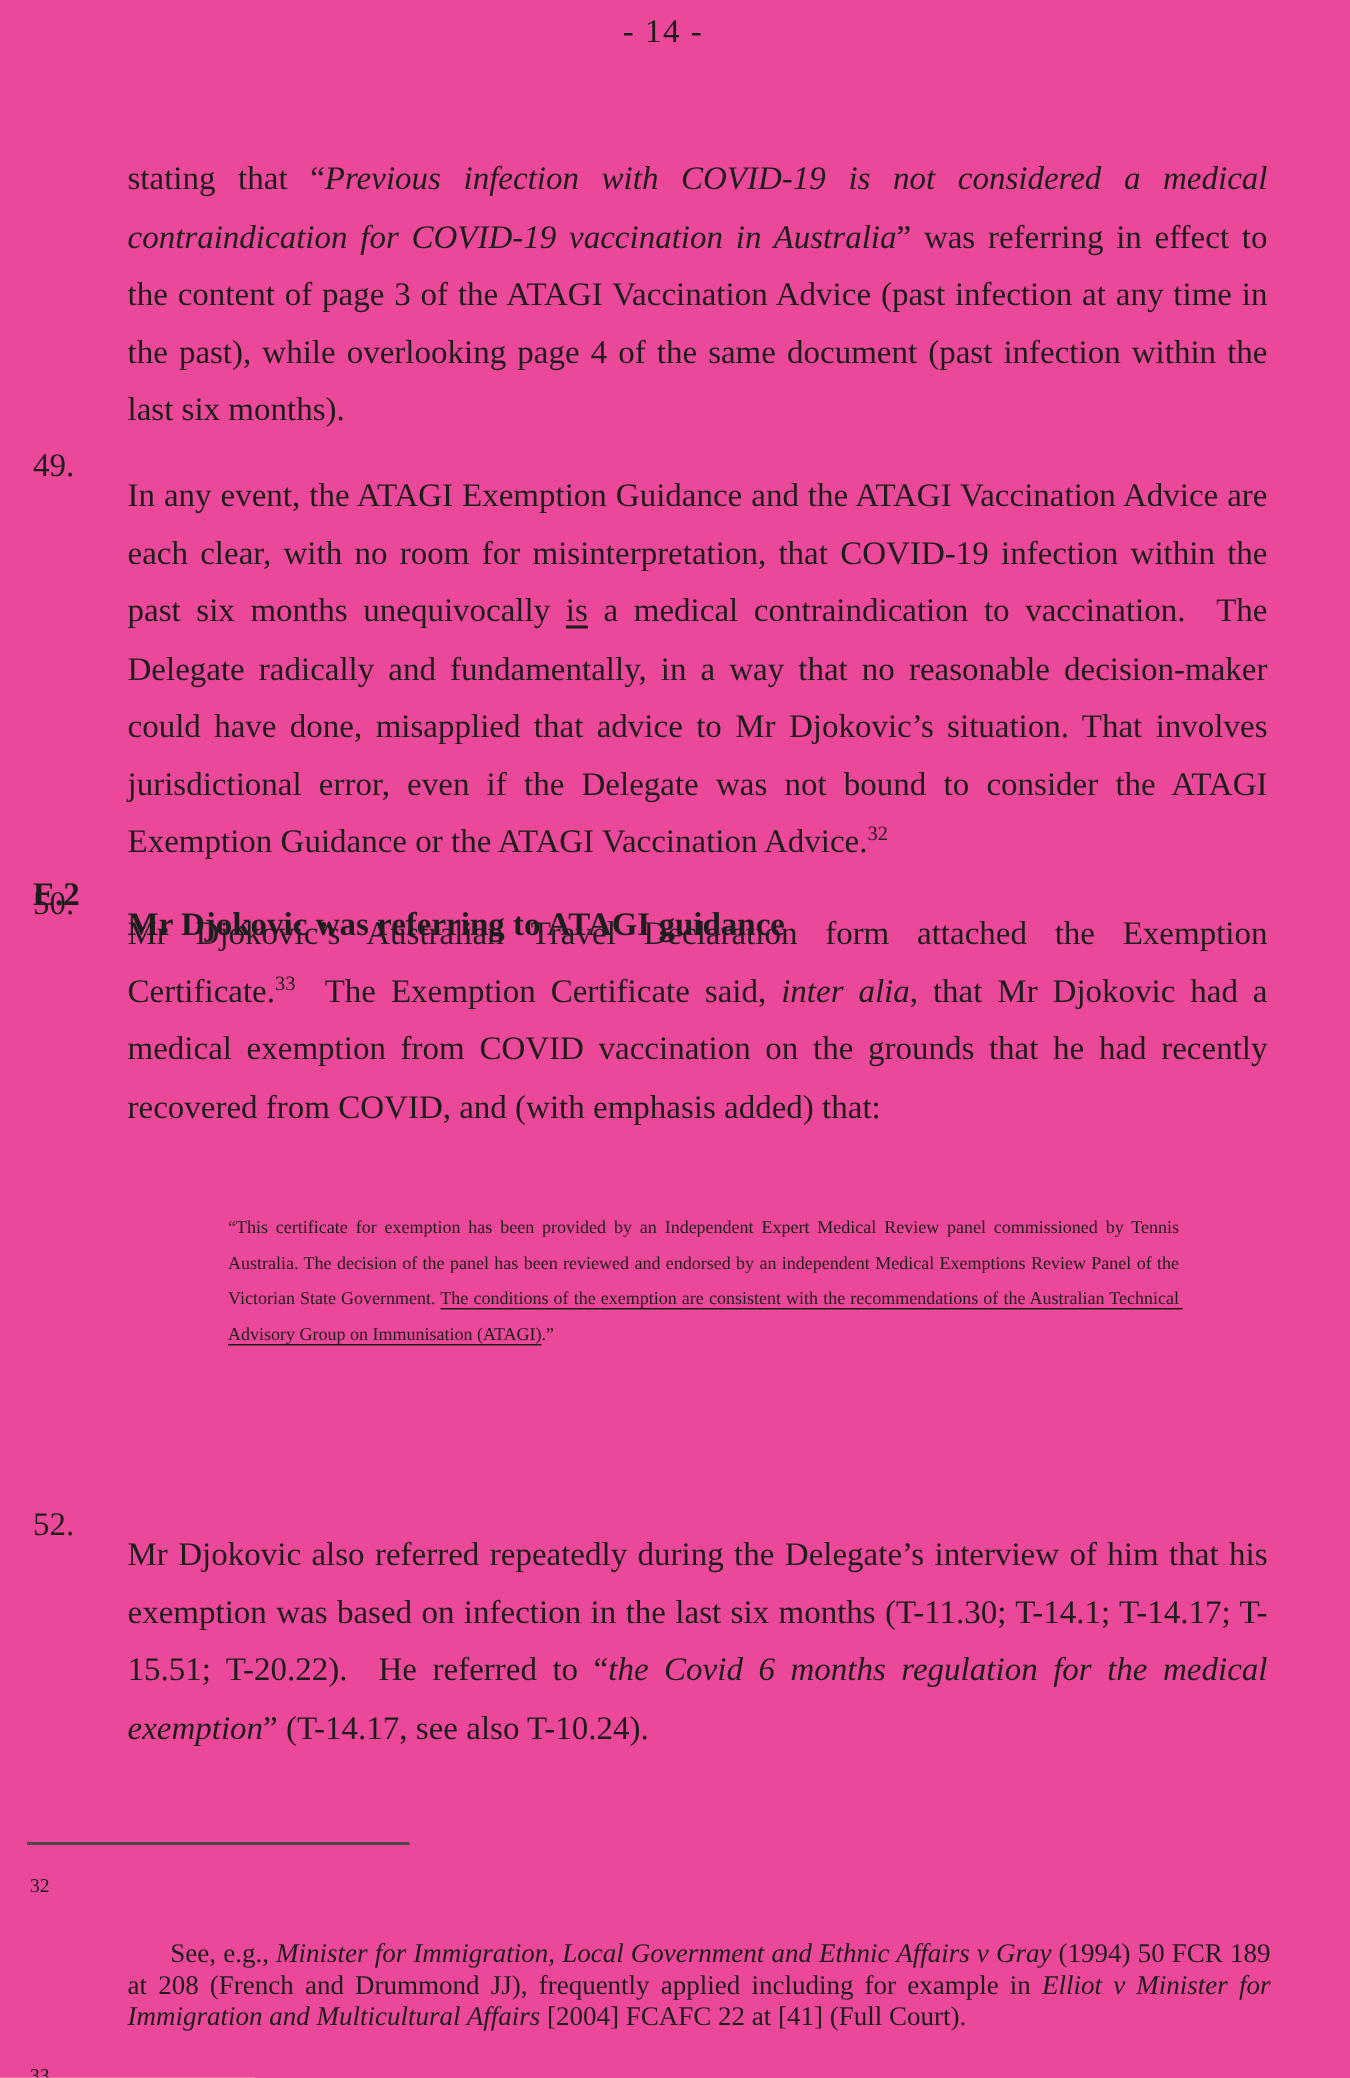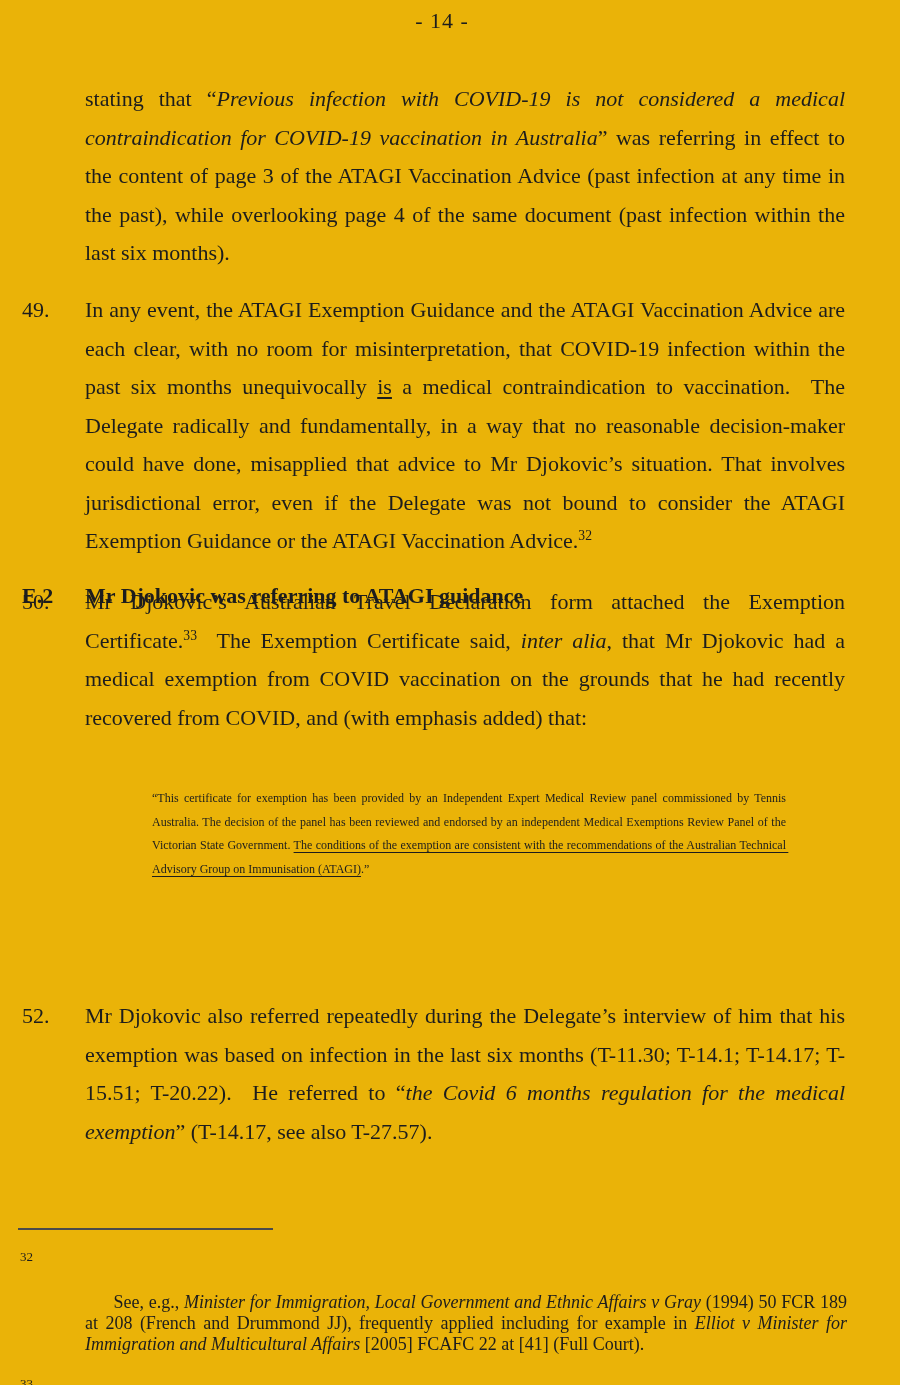--- a/index.html
+++ b/index.html
@@ -4,34 +4,34 @@
 <style>
   html, body { margin: 0; padding: 0; }
   body {
     width: 900px; height: 1385px;
     background: #f4f4f2;
     font-family: "Liberation Serif", "DejaVu Serif", serif;
   }
   .page {
     position: relative;
     width: 900px; height: 1385px;
-    background: #eab308;
+    background: #ec4899;
     color: #1d1d1d;
     overflow: hidden;
   }
   .page-number {
     position: absolute; top: 8px; left: 0; width: 884px;
     text-align: center;
     font-size: 22px; letter-spacing: 1px;
   }
   .para, .heading-row, .quote {
     position: absolute; left: 85px; width: 760px;
     font-size: 22px; line-height: 38.5px;
   }
-  .ptext { text-align: justify; white-space: pre-wrap; }
+  .ptext { text-align: justify; white-space: pre-wrap; margin-top: 20px; }
   .pnum { position: absolute; left: -63px; top: 0; }
   .heading-row { font-weight: bold; }
   .heading-row .ptext { text-align: left; }
   .quote {
     left: 152px; width: 634px;
     font-size: 12px; line-height: 23.5px;
   }
   .quote .ptext { text-align: justify; }
   .i { font-style: italic; }
   .u { text-decoration: underline; text-underline-offset: 3px; }
@@ -83,29 +83,29 @@
     <div class="ptext"><span>Mr Djokovic’s Australian Travel Declaration form attached the Exemption Certificate.</span><sup>33</sup><span>  The Exemption Certificate said, </span><span class="i">inter alia</span><span>, that Mr Djokovic had a medical exemption from COVID vaccination on the grounds that he had recently recovered from COVID, and (with emphasis added) that:</span></div>
   </div>
 
   <div class="quote" style="top:787px">
     <div class="ptext"><span>“This certificate for exemption has been provided by an Independent Expert Medical Review panel commissioned by Tennis Australia. The decision of the panel has been reviewed and endorsed by an independent Medical Exemptions Review Panel of the Victorian State Government. </span><span class="u">The conditions of the exemption are consistent with the recommendations of the Australian Technical Advisory Group on Immunisation (ATAGI)</span><span>.”</span></div>
   </div>
 
 
   <div class="para" style="top:997px">
     <span class="pnum">52.</span>
-    <div class="ptext"><span>Mr Djokovic also referred repeatedly during the Delegate’s interview of him that his exemption was based on infection in the last six months (T-11.30; T-14.1; T-14.17; T-15.51; T-20.22).  He referred to “</span><span class="i">the Covid 6 months regulation for the medical exemption</span><span>” (T-14.17, see also T-27.57).</span></div>
+    <div class="ptext"><span>Mr Djokovic also referred repeatedly during the Delegate’s interview of him that his exemption was based on infection in the last six months (T-11.30; T-14.1; T-14.17; T-15.51; T-20.22).  He referred to “</span><span class="i">the Covid 6 months regulation for the medical exemption</span><span>” (T-14.17, see also T-10.24).</span></div>
   </div>
 
   <div class="fn-rule"></div>
 
   <div class="footnotes">
     <div class="fn">
       <span class="fn-num">32</span>
-      <span class="fn-text"><span>See, e.g., </span><span class="i">Minister for Immigration, Local Government and Ethnic Affairs v Gray</span><span> (1994) 50 FCR 189 at 208 (French and Drummond JJ), frequently applied including for example in </span><span class="i">Elliot v Minister for Immigration and Multicultural Affairs</span><span> [2005] FCAFC 22 at [41] (Full Court).</span></span>
+      <span class="fn-text"><span>See, e.g., </span><span class="i">Minister for Immigration, Local Government and Ethnic Affairs v Gray</span><span> (1994) 50 FCR 189 at 208 (French and Drummond JJ), frequently applied including for example in </span><span class="i">Elliot v Minister for Immigration and Multicultural Affairs</span><span> [2004] FCAFC 22 at [41] (Full Court).</span></span>
     </div>
     <div class="fn">
       <span class="fn-num">33</span>
       
     </div>
   </div>
 
 </div>
 
 </body></html>

